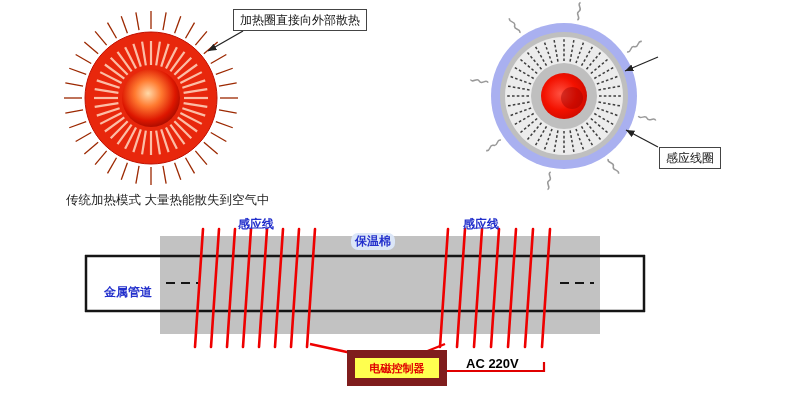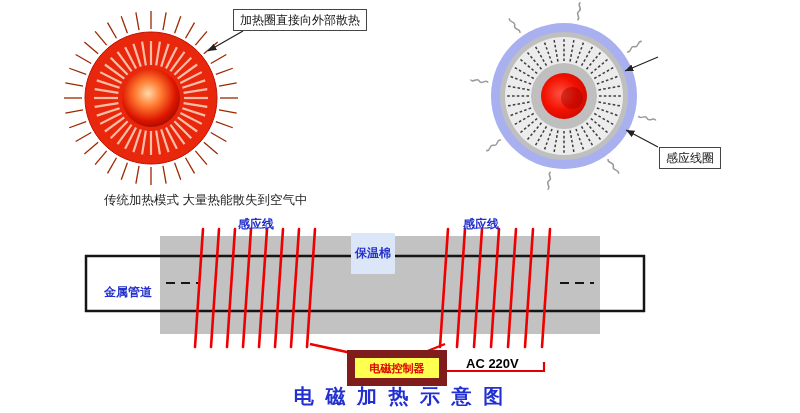--- a/index.html
+++ b/index.html
@@ -3,21 +3,21 @@
 <meta charset="utf-8">
 <style>
   html,body{margin:0;padding:0;background:#fff;}
   .stage{position:relative;width:800px;height:413px;background:#ffffff;overflow:hidden;
          font-family:"Liberation Sans", sans-serif;}
   .stage svg{position:absolute;left:0;top:0;}
   .label-box{position:absolute;border:1px solid #444;background:#fff;color:#111;
              font-size:12px;line-height:16px;padding:2px 6px;white-space:nowrap;}
   .caption{position:absolute;color:#1c1c1c;font-size:12.5px;white-space:nowrap;}
   .blue-label{position:absolute;color:#2330cc;font-size:12px;font-weight:bold;white-space:nowrap;}
-  .tag{background:#dbe6f8;border-radius:1px;padding:12px 4px;}
+  .tag{background:#dbe6f8;border-radius:7px;padding:0 4px;}
   .controller{position:absolute;left:347px;top:350px;width:84px;height:20px;
               background:#ffff4f;border:8px solid #7f1d1d;color:#e00000;
               font-size:11px;font-weight:bold;display:flex;align-items:center;justify-content:center;
               white-space:nowrap;}
   .power{position:absolute;left:466px;top:356px;color:#000;font-size:13px;font-weight:bold;white-space:nowrap;}
   .title{position:absolute;left:0;right:0;top:383px;text-align:center;color:#2230d2;
          font-size:20px;font-weight:bold;letter-spacing:3px;white-space:nowrap;}
 </style>
 </head>
 <body>
@@ -213,32 +213,31 @@
           <line x1="550" y1="229" x2="542" y2="347" stroke="#ee0000" stroke-width="2.6" stroke-linecap="round"></line>
         </g>
       <path d="M310 344 L356 354" stroke="#ee0000" stroke-width="2.4" fill="none"></path>
       <path d="M445 344 L420 354" stroke="#ee0000" stroke-width="2.4" fill="none"></path>
       <path d="M433 371 L544 371 L544 362" stroke="#e00000" stroke-width="2.2" fill="none"></path>
     </g>
   </svg>
 
   <div class="label-box" style="left:233px;top:9px;">加热圈直接向外部散热</div>
 
-  <div class="caption" style="left:66px;top:192px;margin-left:38px;">传统加热模式 大量热能散失到空气中</div>
+  <div class="caption" style="left:66px;top:192px;">传统加热模式 大量热能散失到空气中</div>
 
 
   <div class="label-box" style="left:659px;top:138px;margin-top:9px;">感应线圈</div>
 
 
   <div class="blue-label" style="left:238px;top:216px;">感应线</div>
 
   <div class="blue-label" style="left:463px;top:216px;">感应线</div>
 
   <div class="blue-label tag" style="left:351px;top:233px;">保温棉</div>
 
   <div class="blue-label" style="left:104px;top:276px;margin-top:8px;">金属管道</div>
 
   <div class="controller">电磁控制器</div>
 
   <div class="power">AC 220V</div>
 
-  <div class="title">电 磁 加 热 示 意 图</div>
 </div>
 
 </body></html>

